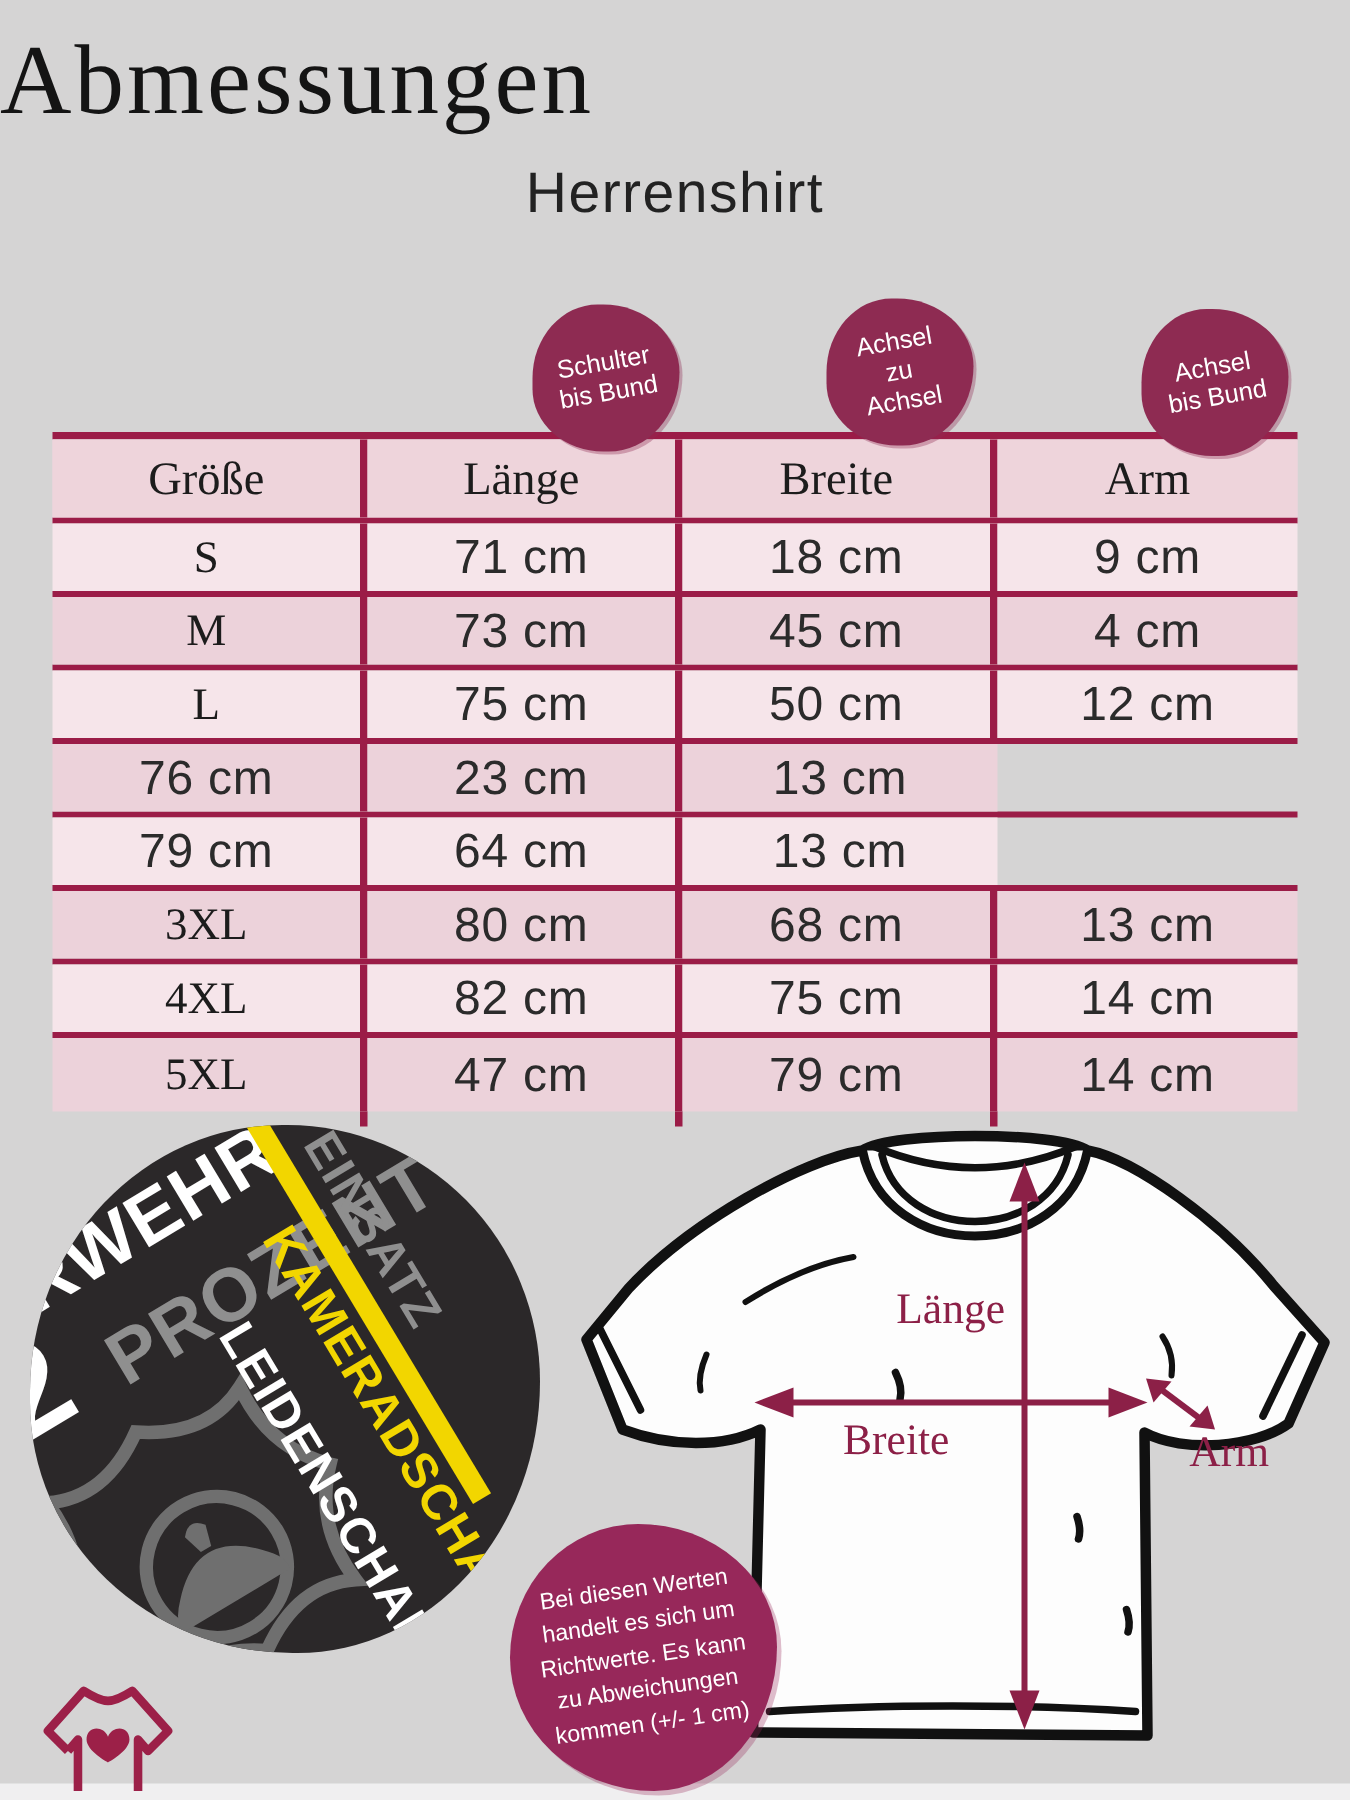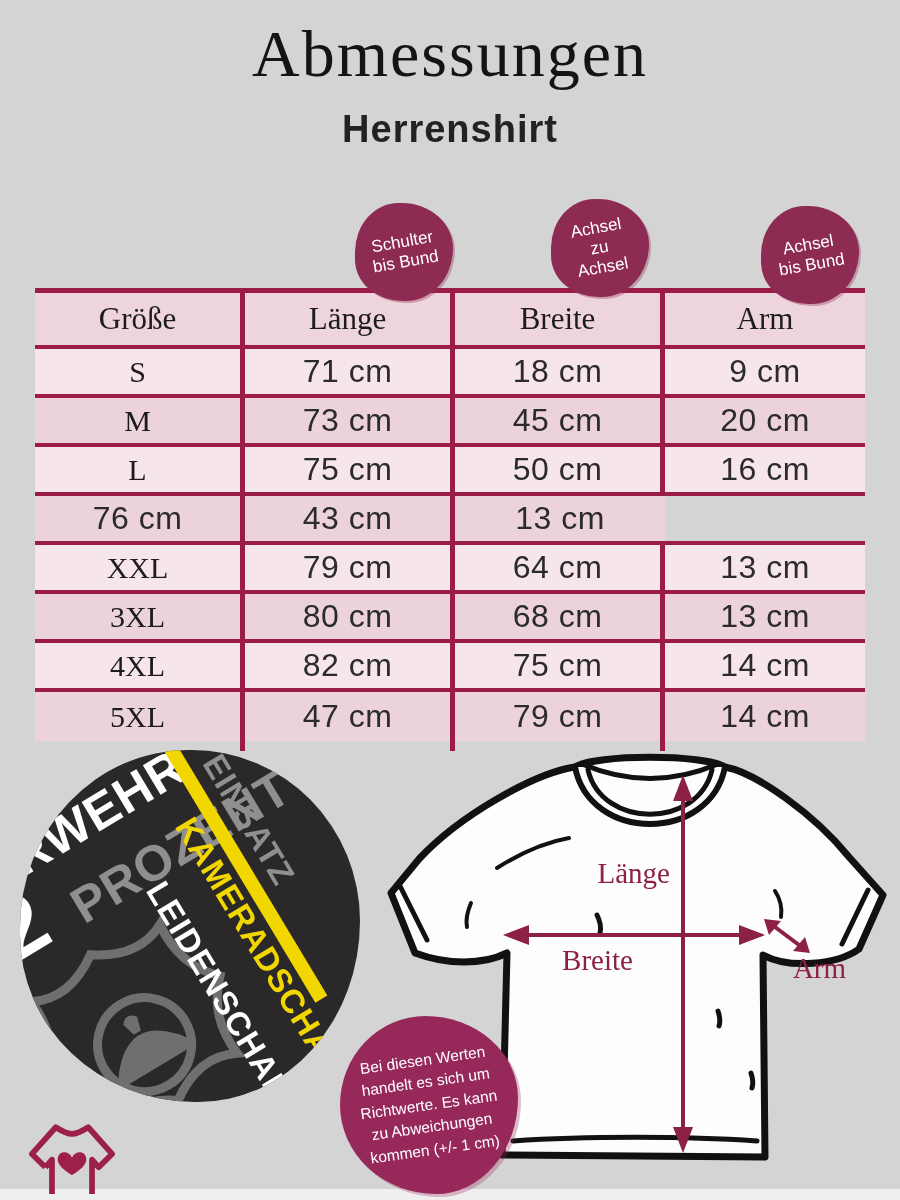--- a/index.html
+++ b/index.html
@@ -14,24 +14,24 @@
     --yellow:#f2d600;
     --gray:#8f8f8f;
     --serif:"Liberation Serif","DejaVu Serif",serif;
     --sans:"Liberation Sans","DejaVu Sans",sans-serif;
   }
   *{margin:0;padding:0;box-sizing:border-box;}
   body{background:#888;}
   .page{position:relative;width:900px;height:1200px;background:var(--bg);overflow:hidden;margin:0 auto;font-family:var(--serif);}
 
   
-  .title{position:absolute;top:16px;left:0;width:100%;text-align:center;
+  .title{position:absolute;top:16px;left:0;width:100%;
     font-size:66px;font-weight:500;color:#141414;letter-spacing:2px;}
   .subtitle{position:absolute;top:108px;left:0;width:100%;text-align:center;
-    font-family:var(--sans);font-weight:700;font-size:38px;color:#222;letter-spacing:1px;}
+    font-family:var(--sans);font-weight:400;font-size:38px;color:#222;letter-spacing:1px;}
 
   
   .measure-badge{position:absolute;width:98px;height:98px;background:var(--badge);
     border-radius:46% 54% 50% 50% / 52% 48% 56% 44%;
     display:flex;align-items:center;justify-content:center;color:#fff;
     font-family:var(--sans);font-weight:300;font-size:17px;z-index:3;
     box-shadow:2px 2px 0 0 rgba(142,43,82,.35);}
   .measure-badge .rot{transform:rotate(-10deg);text-align:center;line-height:1.18;}
   .mb1{left:355px;top:203px;}
   .mb2{left:551px;top:199px;}
@@ -123,35 +123,34 @@
     <div class="trow body light">
       <div class="cell-size">S</div>
       <div class="cell-val">71 cm</div>
       <div class="cell-val">18 cm</div>
       <div class="cell-val">9 cm</div>
     </div>
     <div class="trow body dark">
       <div class="cell-size">M</div>
       <div class="cell-val">73 cm</div>
       <div class="cell-val">45 cm</div>
-      <div class="cell-val">20 cm</div>
+      <div class="cell-val">4 cm</div>
     </div>
     <div class="trow body light">
       <div class="cell-size">L</div>
       <div class="cell-val">75 cm</div>
       <div class="cell-val">50 cm</div>
-      <div class="cell-val">16 cm</div>
+      <div class="cell-val">12 cm</div>
     </div>
     <div class="trow body dark">
       <div class="cell-val">76 cm</div>
-      <div class="cell-val">43 cm</div>
+      <div class="cell-val">23 cm</div>
       <div class="cell-val">13 cm</div>
     </div>
     <div class="trow body light">
-      <div class="cell-size">XXL</div>
       <div class="cell-val">79 cm</div>
       <div class="cell-val">64 cm</div>
       <div class="cell-val">13 cm</div>
     </div>
     <div class="trow body dark">
       <div class="cell-size">3XL</div>
       <div class="cell-val">80 cm</div>
       <div class="cell-val">68 cm</div>
       <div class="cell-val">13 cm</div>
     </div>

